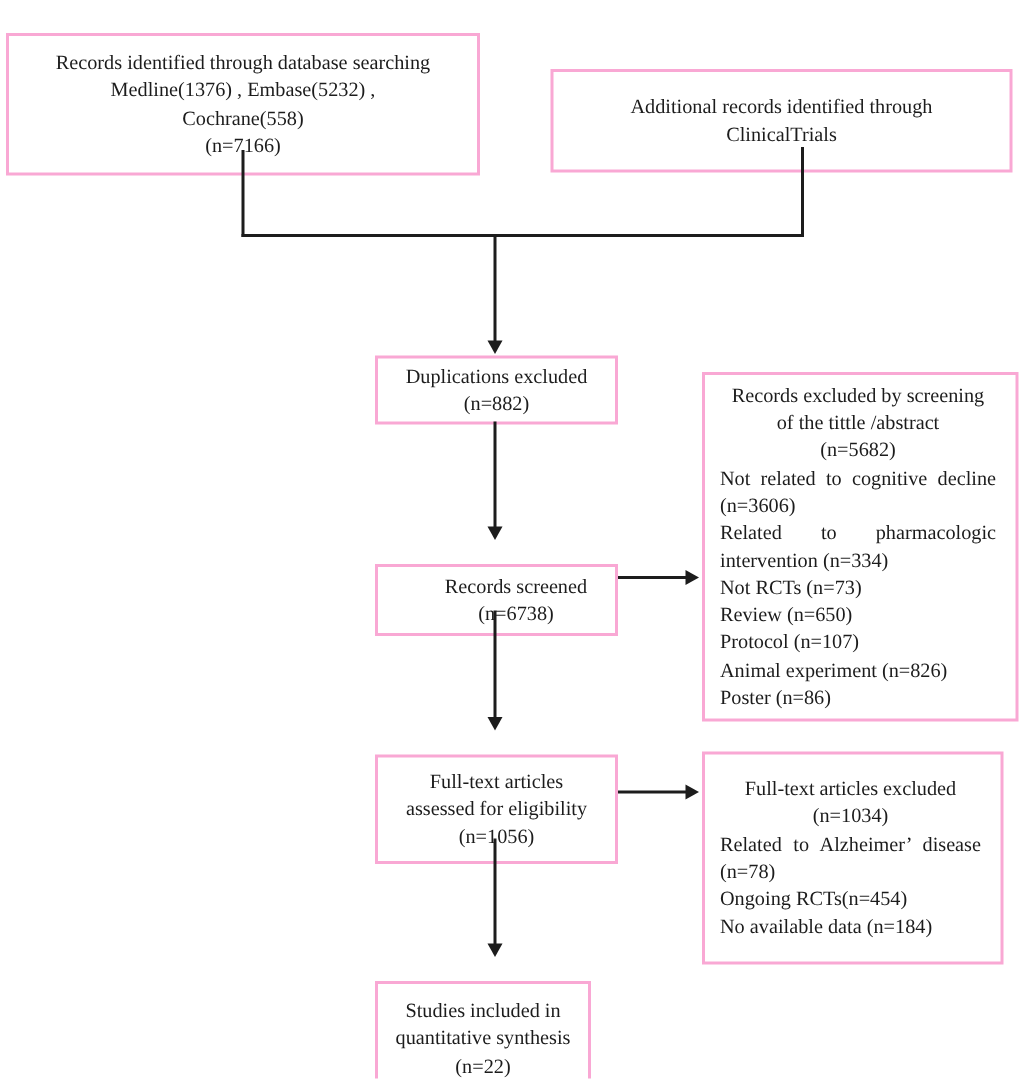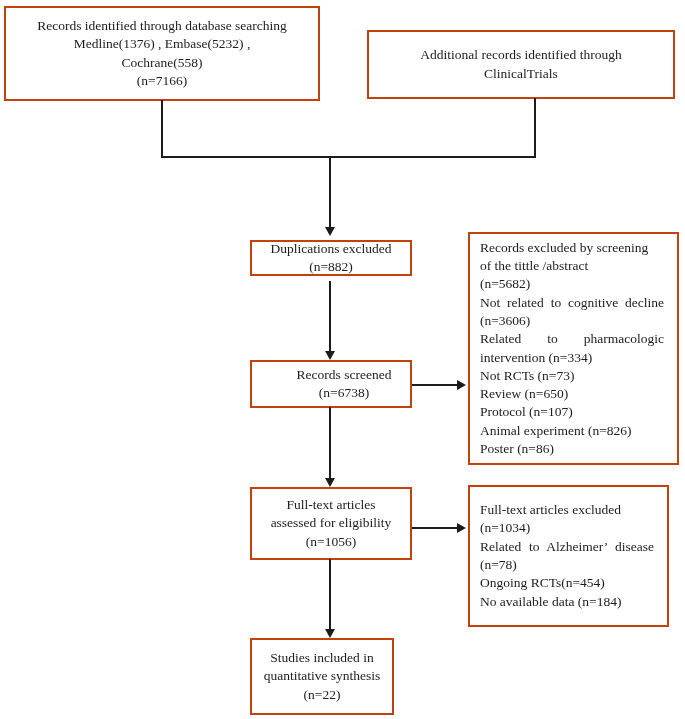--- a/index.html
+++ b/index.html
@@ -9,29 +9,30 @@
     height: 719px;
     background: #ffffff;
     font-family: "Liberation Serif", "DejaVu Serif", serif;
     color: #1c1c1c;
     font-size: 13.5px;
     line-height: 18.3px;
   }
   .box {
     position: absolute;
     box-sizing: border-box;
-    border: 2px solid #c2410c;
+    border: 2px solid #f9a8d4;
     background: #ffffff;
     display: flex;
     flex-direction: column;
     justify-content: center;
+    margin-top: 16px;
   }
   .box.center { text-align: center; padding: 2px 6px; }
   .box.list   { padding: 4px 13px 4px 10px; }
-  .box.list .t-center { text-align: left; }
+  .box.list .t-center { text-align: center; }
   .box.list .t-just   { text-align: justify; }
   .vline { position: absolute; width: 2px; background: #1c1c1c; }
   .hline { position: absolute; height: 2px; background: #1c1c1c; }
   .arr-d {
     position: absolute; width: 0; height: 0;
     border-left: 5px solid transparent;
     border-right: 5px solid transparent;
     border-top: 9px solid #1c1c1c;
   }
   .arr-r {
@@ -57,21 +58,21 @@
     <div>Additional records identified through</div>
     <div>ClinicalTrials</div>
   </div>
 
   <div class="vline" style="left:161px; top:100px; height:58px;"></div>
   <div class="vline" style="left:534px; top:98px; height:60px;"></div>
   <div class="hline" style="left:161px; top:156px; width:375px;"></div>
   <div class="vline" style="left:329px; top:156px; height:72px;"></div>
   <div class="arr-d" style="left:325px; top:227px;"></div>
 
-  <div class="box center" style="left:250px; top:240px; width:162px; height:36px;">
+  <div class="box center" style="left:250px; top:221px; width:162px; height:46px;">
     <div>Duplications excluded</div>
     <div>(n=882)</div>
   </div>
 
   <div class="vline" style="left:329px; top:281px; height:71px;"></div>
   <div class="arr-d" style="left:325px; top:351px;"></div>
 
   <div class="box center" style="left:250px; top:360px; width:162px; height:48px;padding-left:32px;">
     <div>Records screened</div>
     <div>(n=6738)</div>

